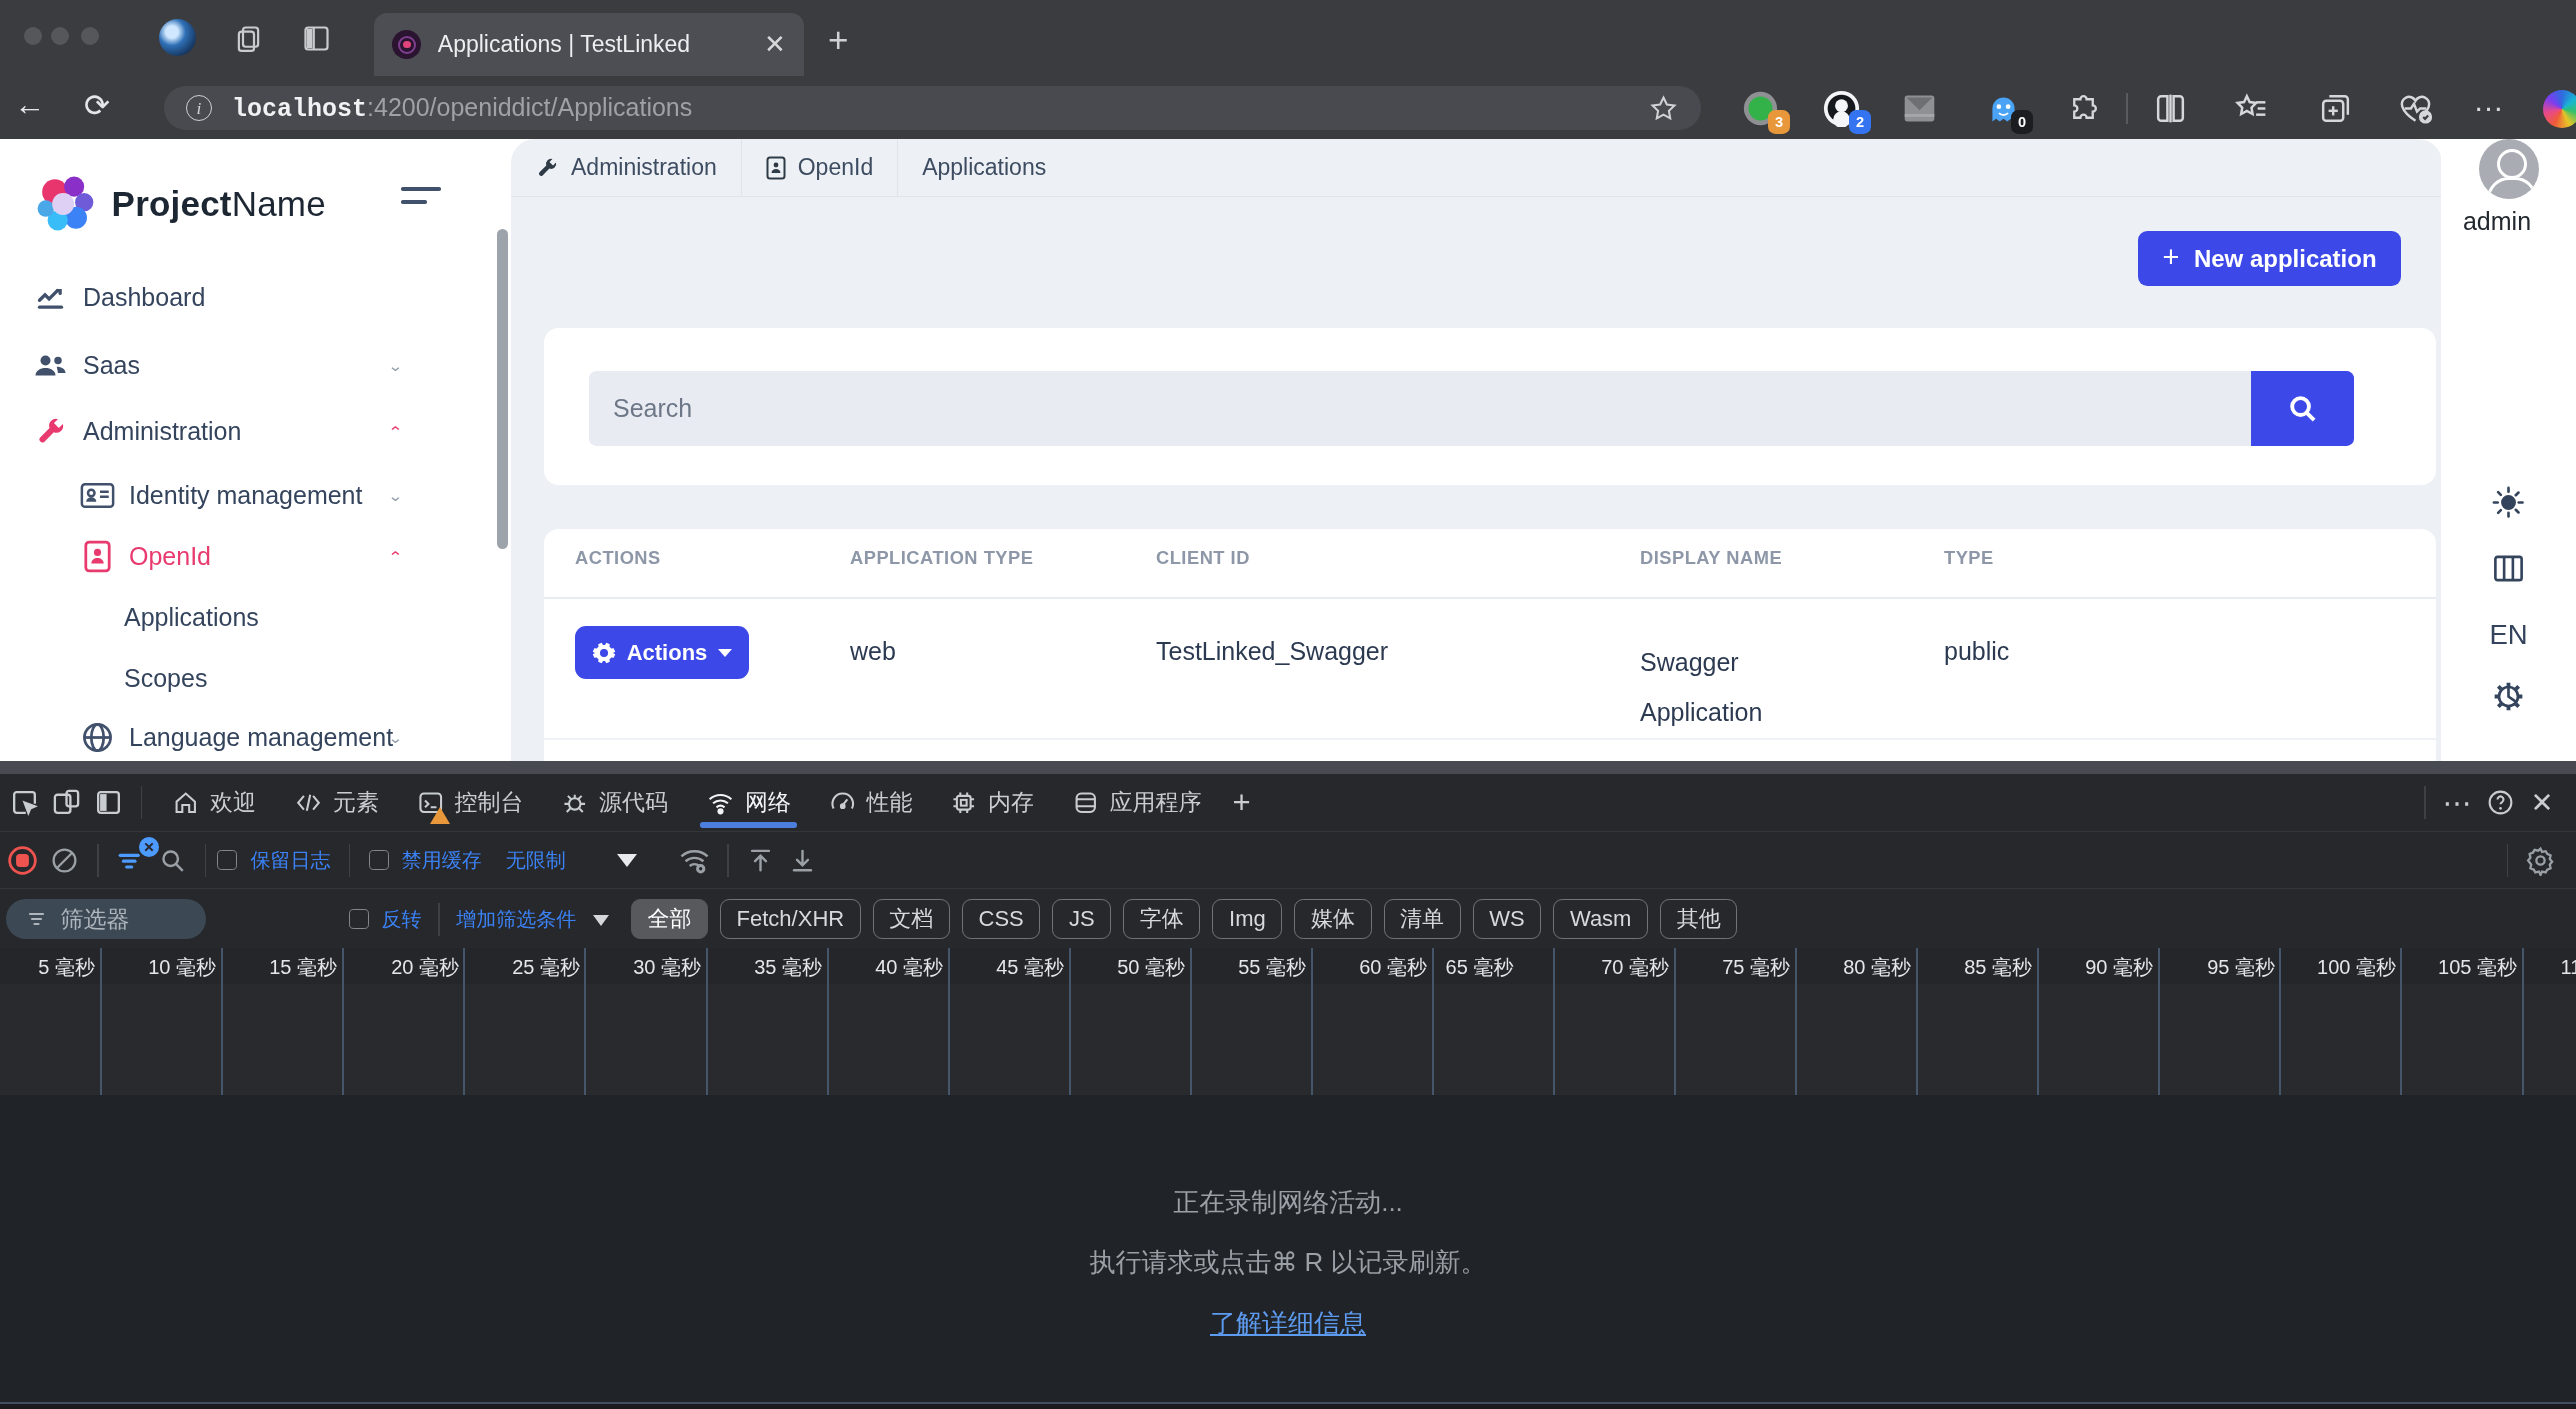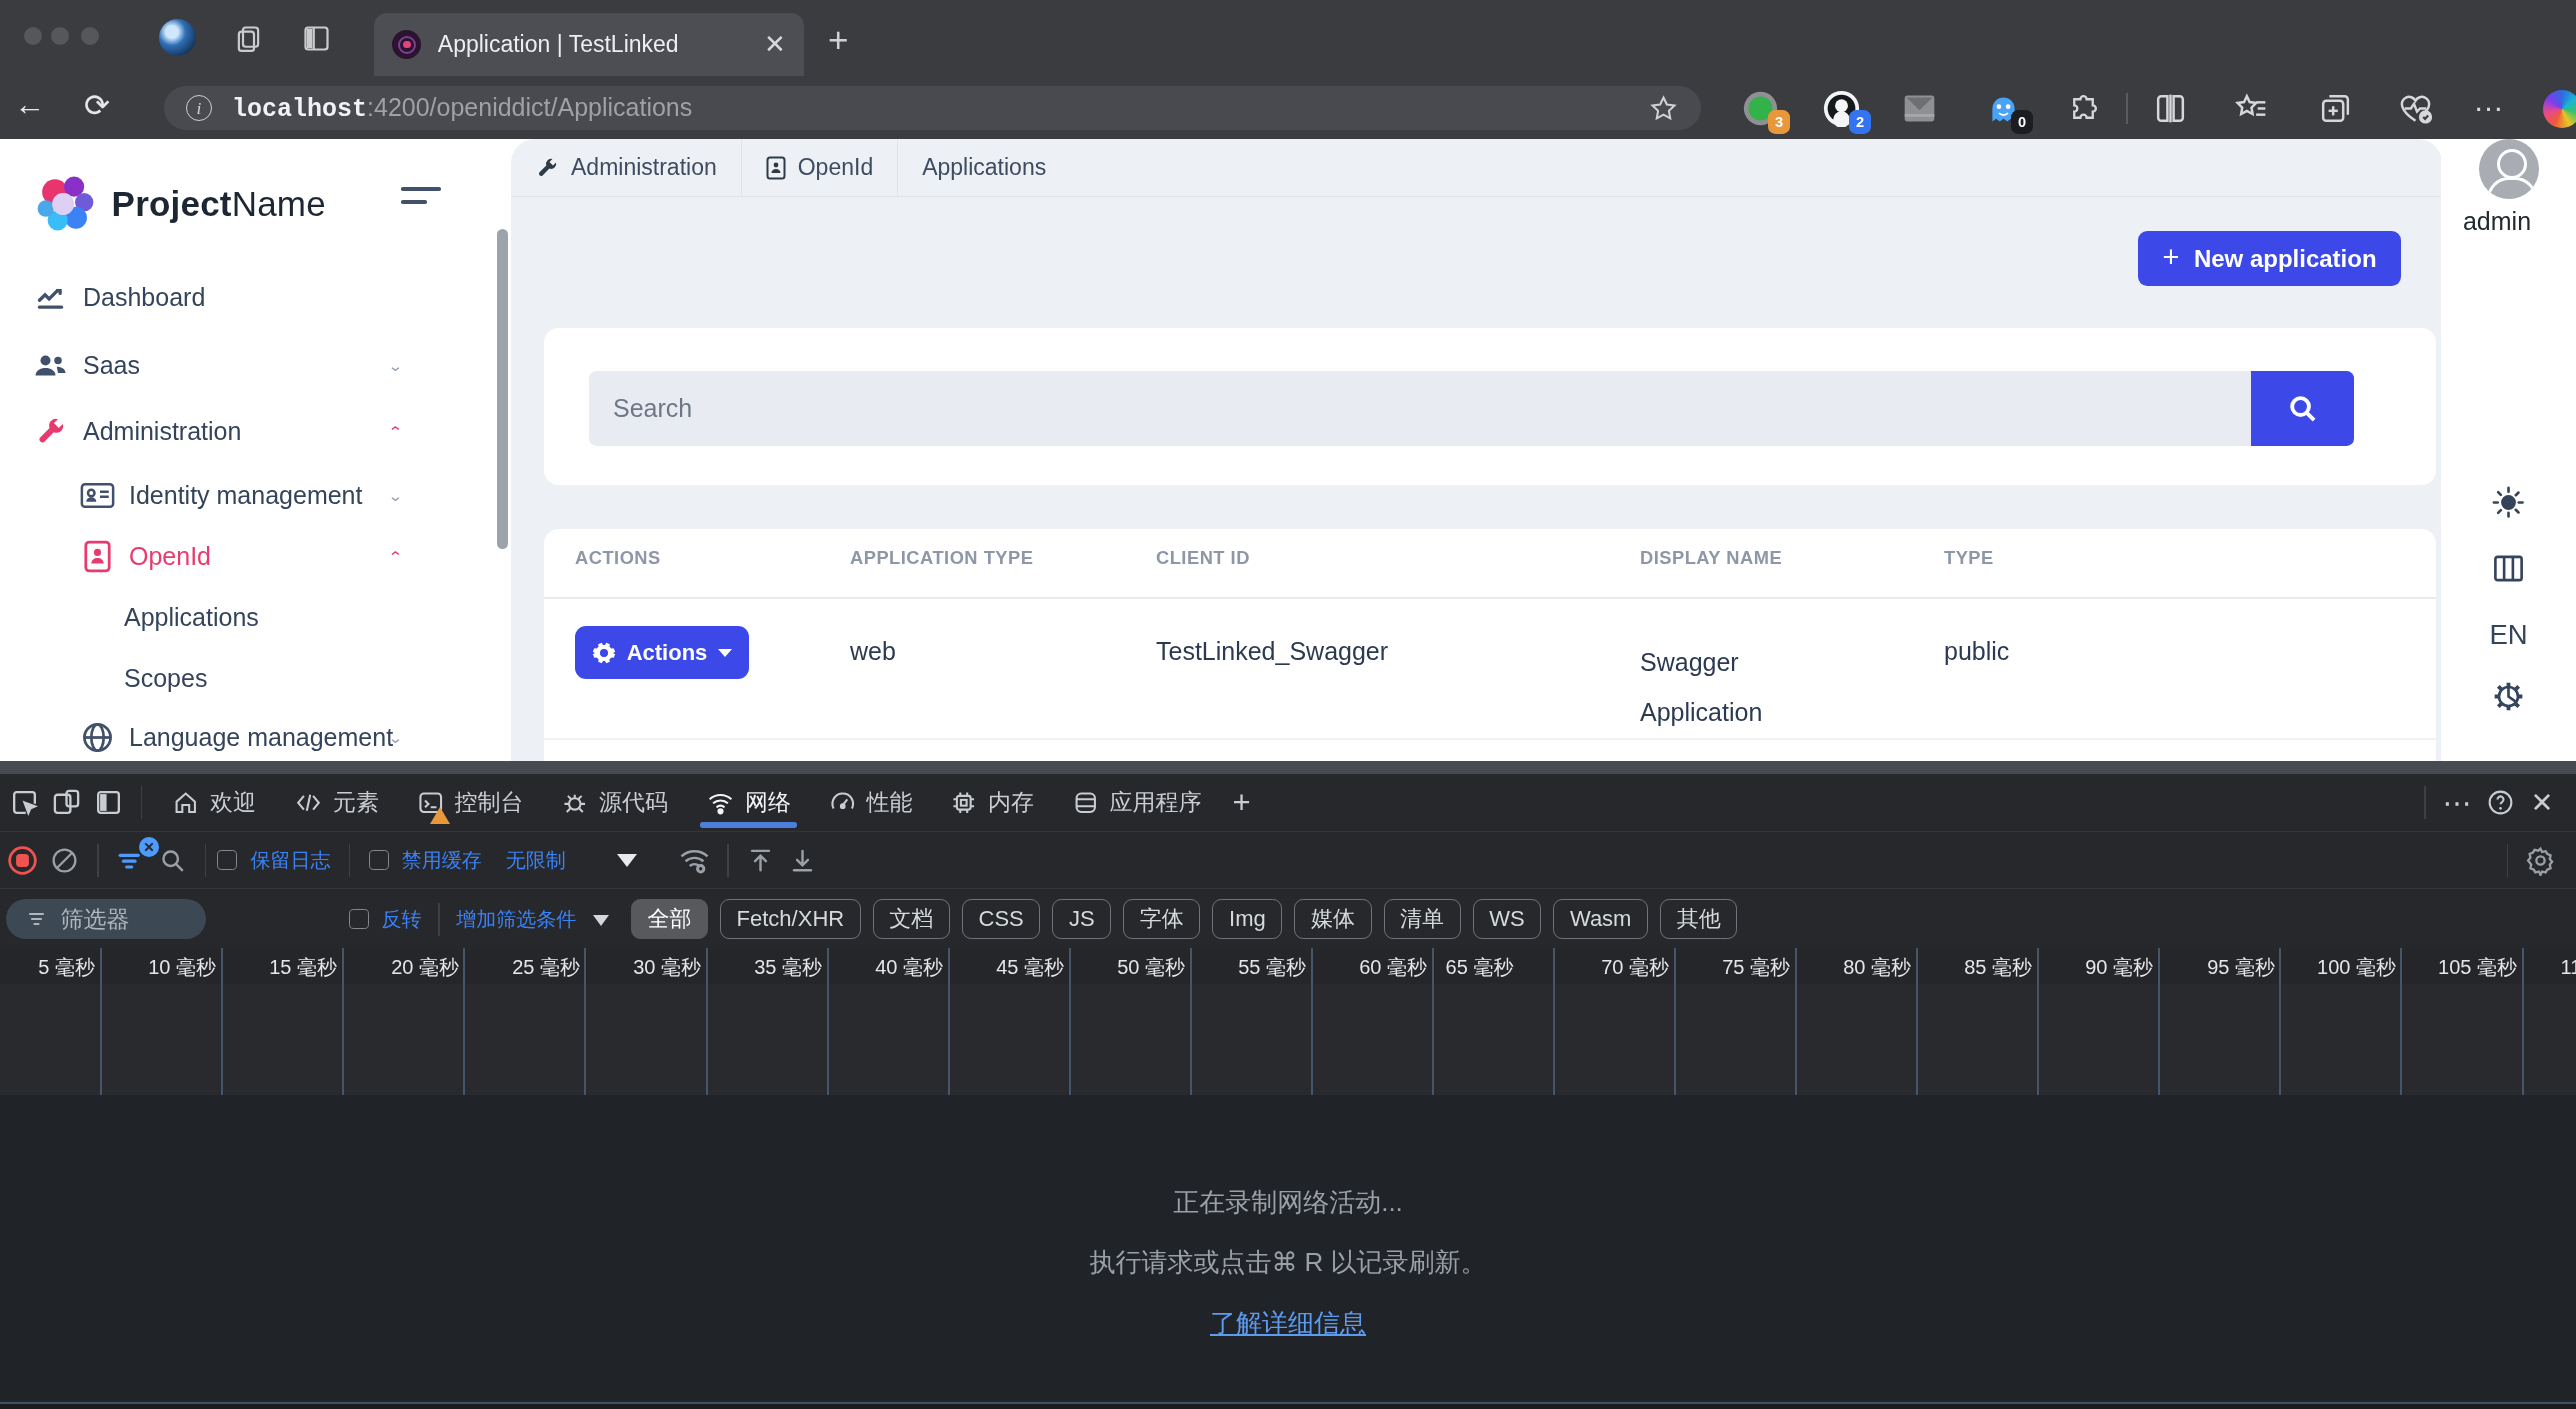--- a/index.html
+++ b/index.html
@@ -144,21 +144,21 @@
     </div>
     <div class="tb-icon" style="left:300px">
       <svg width="33" height="33" viewBox="0 0 24 24" fill="none" stroke="#c9cbce" stroke-width="1.6">
         <rect x="4" y="4" width="16" height="16" rx="2"></rect>
           <line x1="10" y1="4" x2="10" y2="20"></line>
           <rect x="5" y="5" width="4" height="14" fill="#c9cbce" stroke="none"></rect>
       </svg>
     </div>
     <div class="btab">
       <div class="btab-favicon"></div>
-      <div class="btab-title">Application | TestLinked</div>
+      <div class="btab-title">Applications | TestLinked</div>
       <div class="btab-close">✕</div>
     </div>
     <div class="newtab-plus">+</div>
   </div>
 
   <div class="navbar">
     <div class="nav-arrow" style="left:14.6px">←</div>
     <div class="nav-arrow" style="left:84px">⟳</div>
     <div class="url-pill">
       <div class="info-ic">i</div>

